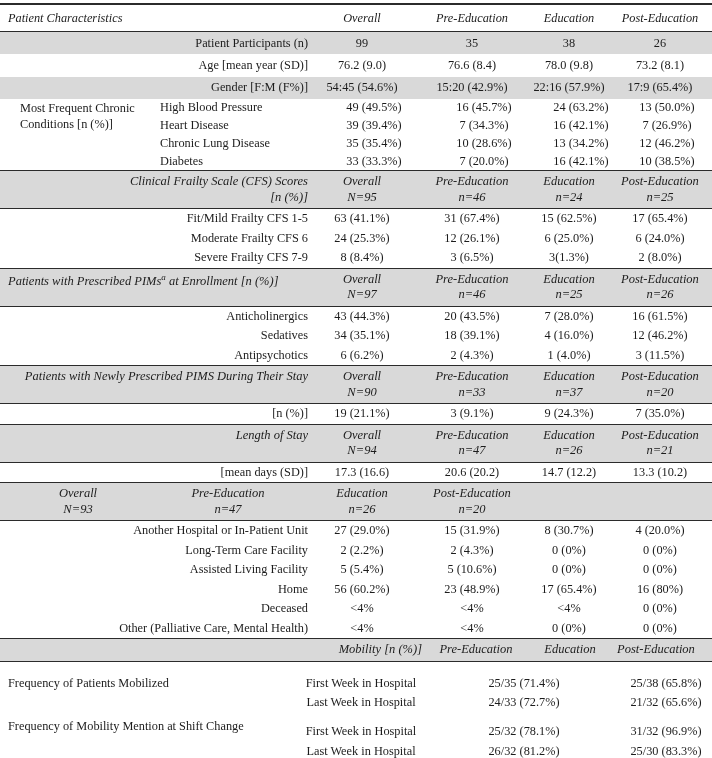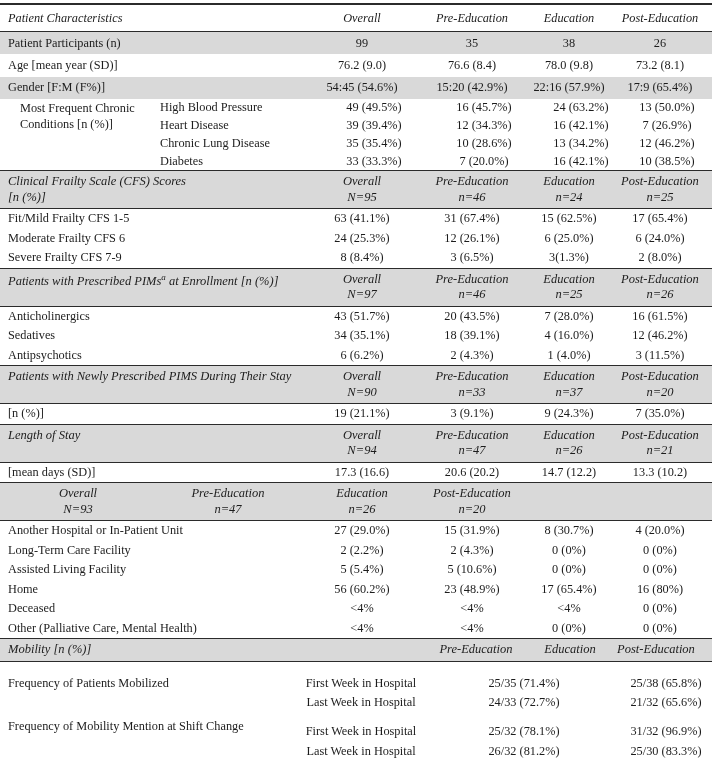--- a/index.html
+++ b/index.html
@@ -40,21 +40,21 @@
     align-items:center;
   }
   .hdr{height:27px;border-bottom:1.5px solid var(--line);}
   .body{height:22.3px;}
   .thin{height:19.5px;}
   .shade{background:var(--shade);}
   .ital{font-style:italic;}
   .c{text-align:center;}
   .l{text-align:left;}
   .span2{grid-column:1 / 3;}
-  .nowrap{white-space:nowrap;}
+  .nowrap{white-space:nowrap;text-align:right;}
   .section{
     border-top:1.5px solid var(--line);
     border-bottom:1.5px solid var(--line);
     background:var(--shade);
     padding-top:3px;
     padding-bottom:3px;
     align-items:start;
     font-size:12.5px;
   }
   .section .ln{line-height:15.5px;}
@@ -131,21 +131,21 @@
           <div class="gsub">
             <div class="l">High Blood Pressure</div>
             <div class="c">49 (49.5%)</div>
             <div class="c">16 (45.7%)</div>
             <div class="c">24 (63.2%)</div>
             <div class="c">13 (50.0%)</div>
           </div>
           <div class="gsub">
             <div class="l">Heart Disease</div>
             <div class="c">39 (39.4%)</div>
-            <div class="c">12 (34.3%)</div>
+            <div class="c">7 (34.3%)</div>
             <div class="c">16 (42.1%)</div>
             <div class="c">7 (26.9%)</div>
           </div>
           <div class="gsub">
             <div class="l">Chronic Lung Disease</div>
             <div class="c">35 (35.4%)</div>
             <div class="c">10 (28.6%)</div>
             <div class="c">13 (34.2%)</div>
             <div class="c">12 (46.2%)</div>
           </div>
@@ -215,21 +215,21 @@
           <div class="ln">Education</div>
           <div class="ln">n=25</div>
         </div>
         <div class="c">
           <div class="ln">Post-Education</div>
           <div class="ln">n=26</div>
         </div>
       </div>
       <div class="r thin">
         <div class="l span2 nowrap">Anticholinergics</div>
-        <div class="c">43 (51.7%)</div>
+        <div class="c">43 (44.3%)</div>
         <div class="c">20 (43.5%)</div>
         <div class="c">7 (28.0%)</div>
         <div class="c">16 (61.5%)</div>
       </div>
       <div class="r thin">
         <div class="l span2 nowrap">Sedatives</div>
         <div class="c">34 (35.1%)</div>
         <div class="c">18 (39.1%)</div>
         <div class="c">4 (16.0%)</div>
         <div class="c">12 (46.2%)</div>

